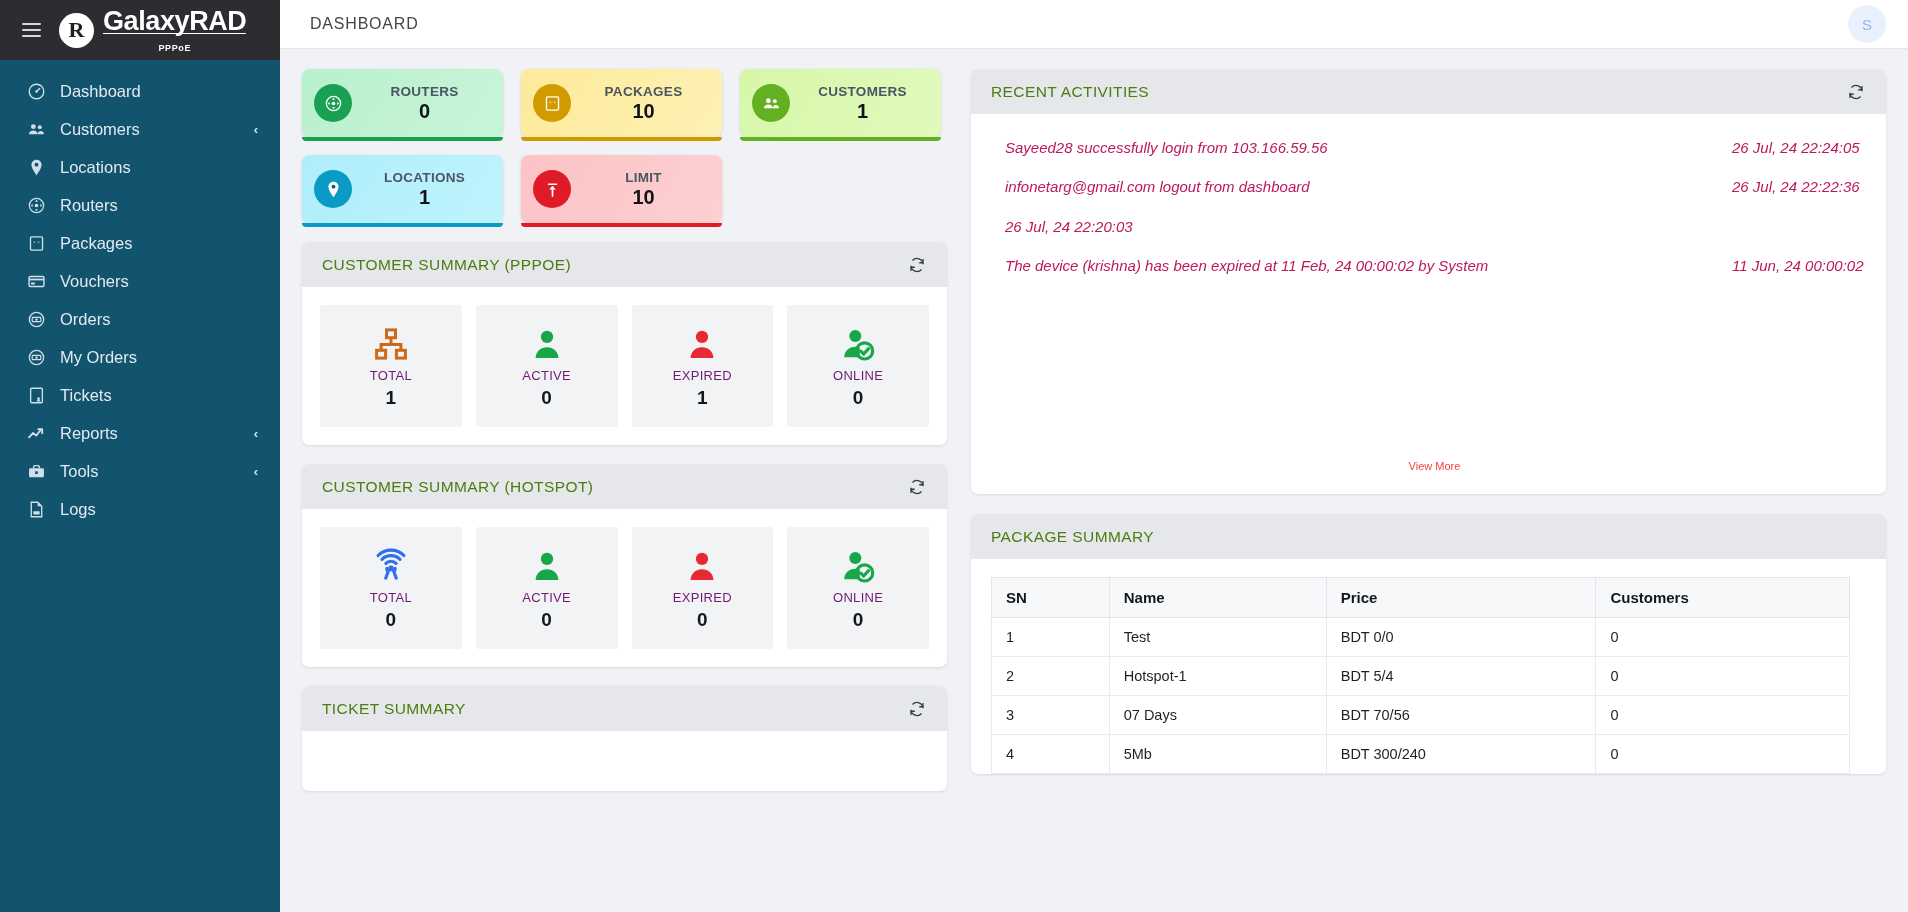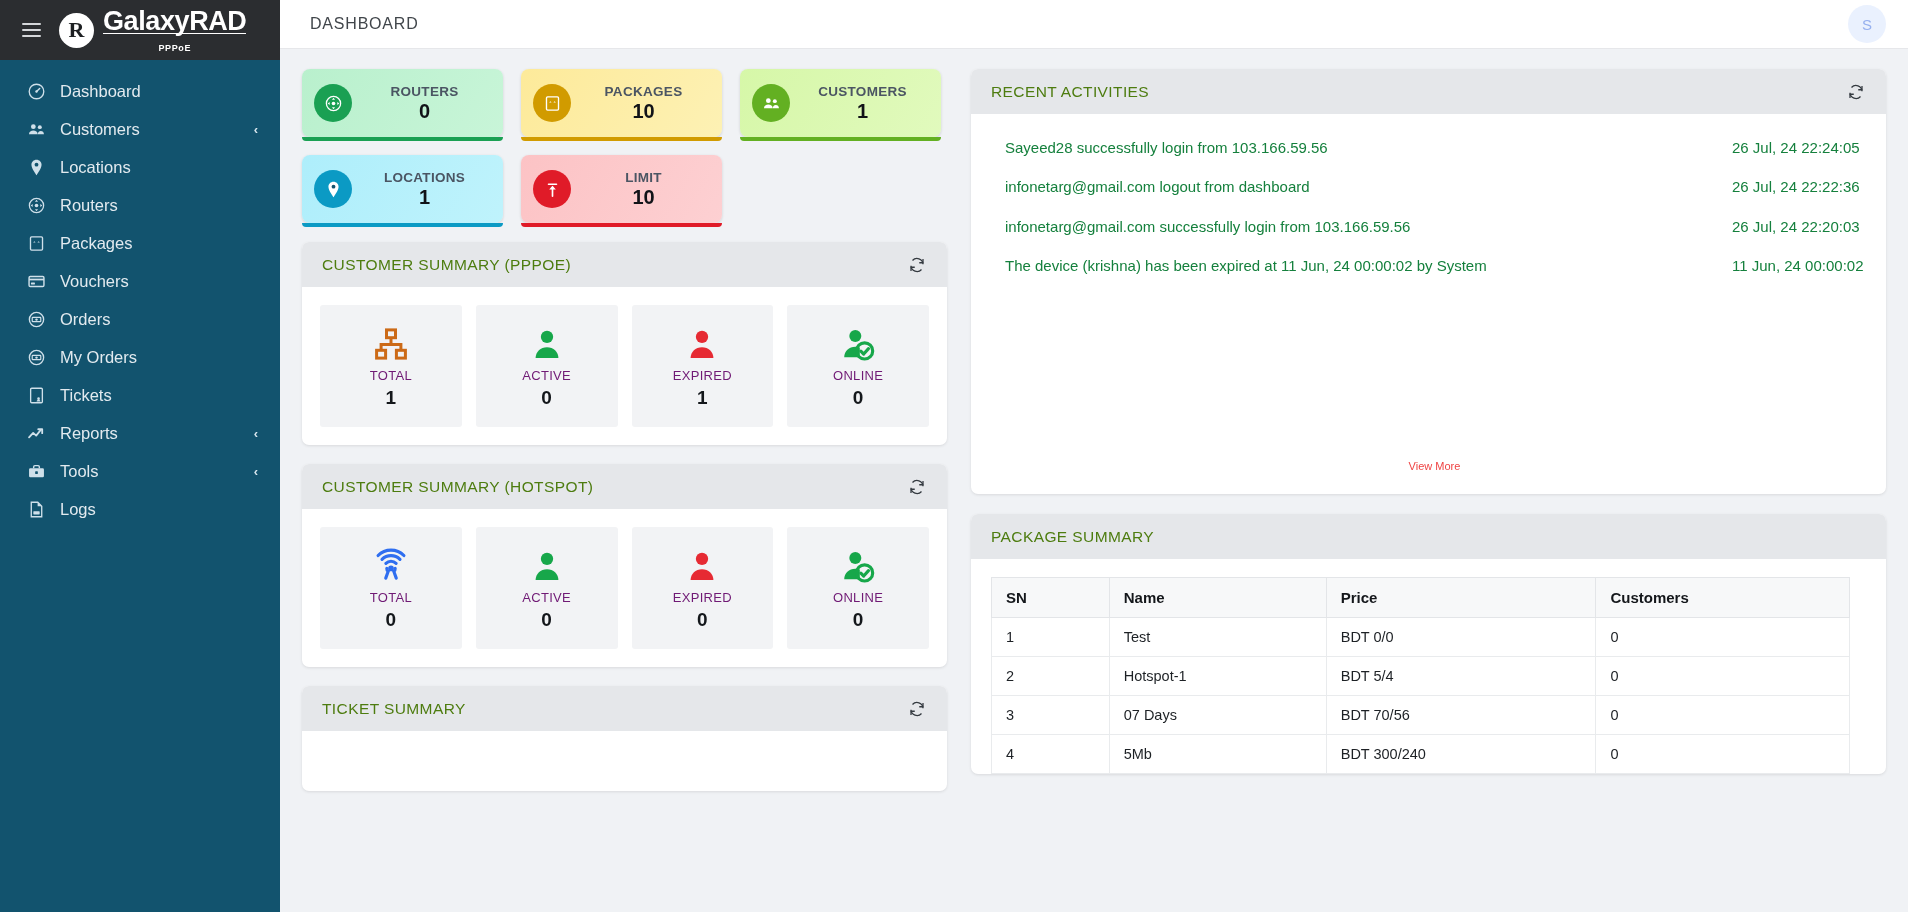--- a/index.html
+++ b/index.html
@@ -136,21 +136,21 @@
   .sum-ico svg { height: 36px; width: 36px; }
   .sum-label { font-size: 13px; color: #701a75; letter-spacing: 0.3px; }
   .sum-value { font-size: 19px; font-weight: bold; color: #14171b; }
 
   
   .act-panel { height: 425px; }
   .act-body { flex: 1; padding: 14px 22px 0 34px; display: flex; flex-direction: column; }
   .act-row {
     display: flex; justify-content: space-between;
     padding: 9px 0; gap: 20px;
-    font-size: 15px; color: #15803d; line-height: 1.42;
+    font-size: 15px; color: #be185d; line-height: 1.42; font-style: italic;
   }
   .act-text { flex: 1; max-width: 560px; }
   .act-time { width: 132px; flex: 0 0 132px; }
   .act-foot { margin-top: auto; text-align: center; padding: 18px 0 20px 0; }
   .view-more { color: #ef4444; font-size: 11px; cursor: pointer; }
 
   
   .tbl { width: 100%; border-collapse: collapse; font-size: 14.5px; }
   .tbl th {
     background: #f7f8f9; text-align: left;
@@ -537,25 +537,24 @@
             <div id="act-rows">
                 <div class="act-row">
                   <div class="act-text">Sayeed28 successfully login from 103.166.59.56</div>
                   <div class="act-time">26 Jul, 24 22:24:05</div>
                 </div>
                 <div class="act-row">
                   <div class="act-text">infonetarg@gmail.com logout from dashboard</div>
                   <div class="act-time">26 Jul, 24 22:22:36</div>
                 </div>
                 <div class="act-row">
-                  <div class="act-text">infonetarg@gmail.com successfully login from 103.166.59.56</div>
                   <div class="act-time">26 Jul, 24 22:20:03</div>
                 </div>
                 <div class="act-row">
-                  <div class="act-text">The device (krishna) has been expired at 11 Jun, 24 00:00:02 by System</div>
+                  <div class="act-text">The device (krishna) has been expired at 11 Feb, 24 00:00:02 by System</div>
                   <div class="act-time">11 Jun, 24 00:00:02</div>
                 </div>
               </div>
             <div class="act-foot">
               <span class="view-more">View More</span>
             </div>
           </div>
         </section>
 
         <section class="panel pkg-panel">

